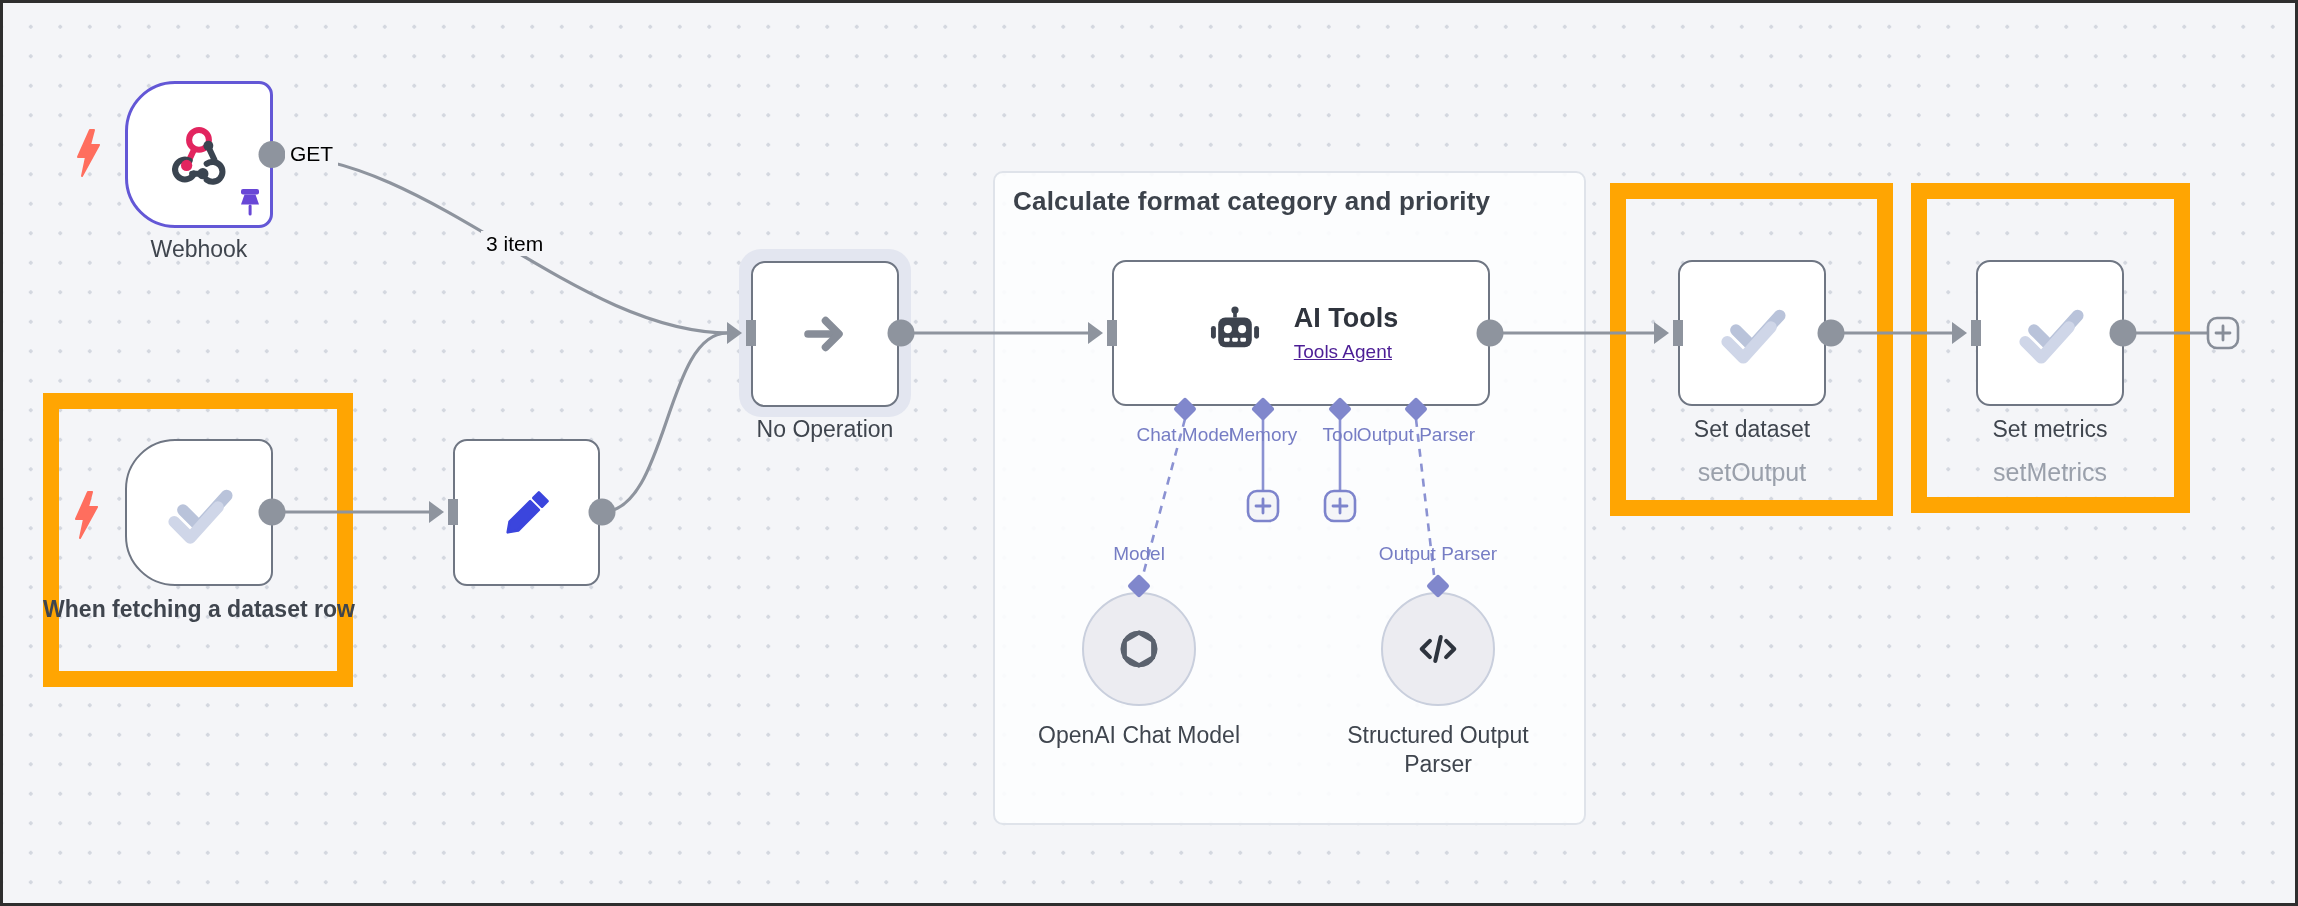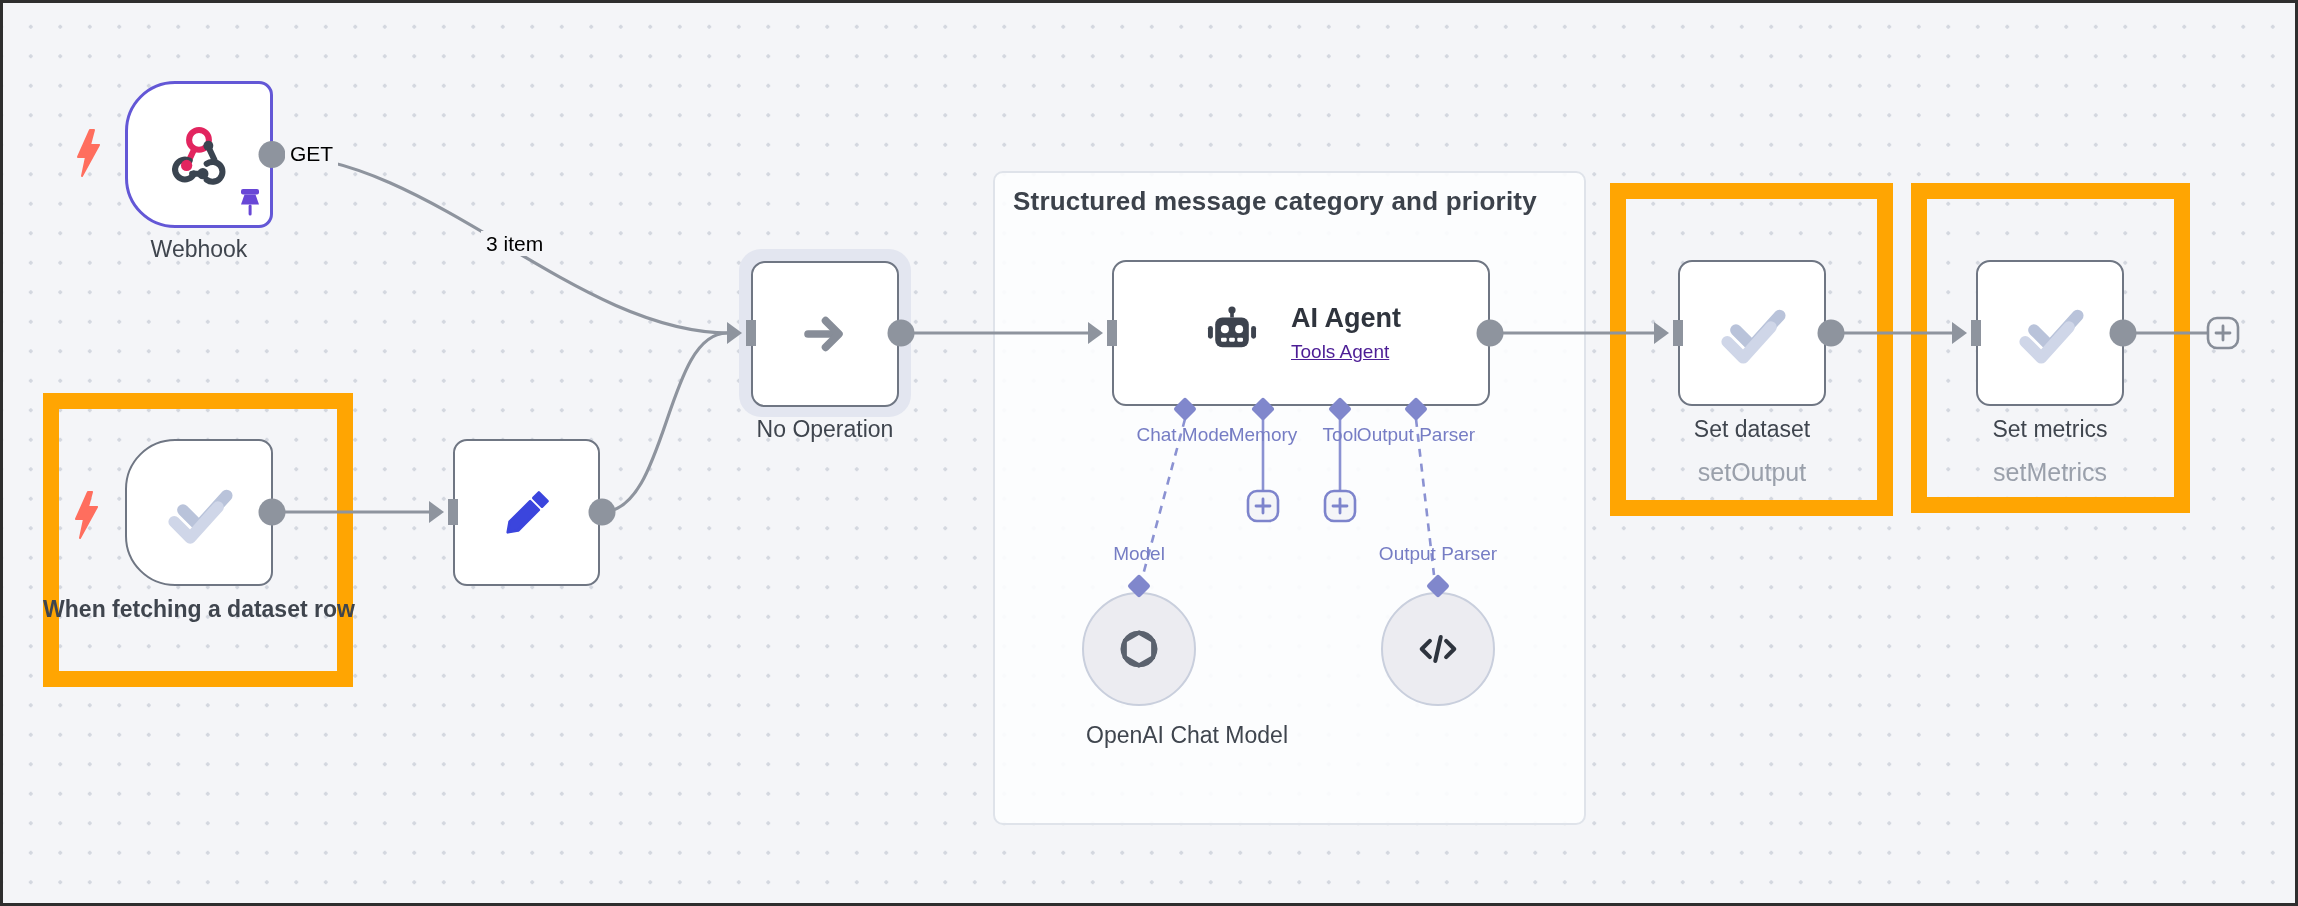--- a/index.html
+++ b/index.html
@@ -48,21 +48,21 @@
   #wires [data-interactable="true"]{pointer-events:auto;}
   .pin-icon{z-index:6;}
   .bolt{z-index:3;}
 </style>
 </head>
 <body>
 
 <div id="frame" data-interactable="true">
 
   <div class="abs groupbox" data-interactable="true">
-    <div class="groupbox-title" data-interactable="false">Structured message category and priority</div>
+    <div class="groupbox-title" data-interactable="false">Calculate format category and priority</div>
   </div>
 
   <div class="abs hl" style="left:40px;top:390px;width:310px;height:294px;" data-interactable="false"></div>
   <div class="abs hl" style="left:1607px;top:180px;width:283px;height:333px;" data-interactable="false"></div>
   <div class="abs hl" style="left:1908px;top:180px;width:279px;height:330px;" data-interactable="false"></div>
 
   <div class="abs halo" data-interactable="false"></div>
 
   <svg class="abs bolt" style="left:70px;top:124px;" width="30" height="52" viewBox="0 0 30 52" data-interactable="false">
     <path d="M17 3 L5 30 h8 L9 49 L26 18 h-9 L21 3 Z" fill="#ff6e5e" stroke="#ff6e5e" stroke-width="2" stroke-linejoin="round"></path>
@@ -130,21 +130,21 @@
       </g>
       <circle cx="18.5" cy="21" r="3.1" fill="#fff"></circle>
       <circle cx="29.5" cy="21" r="3.1" fill="#fff"></circle>
       <g fill="#fff">
         <rect x="15.5" y="27.6" width="4.4" height="3.1" rx="0.8"></rect>
         <rect x="21.8" y="27.6" width="4.4" height="3.1" rx="0.8"></rect>
         <rect x="28.1" y="27.6" width="4.4" height="3.1" rx="0.8"></rect>
       </g>
     </svg>
     <div class="agent-text">
-      <span class="agent-title" data-interactable="false">AI Agent</span>
+      <span class="agent-title" data-interactable="false">AI Tools</span>
       <span class="agent-sub" data-interactable="false">Tools Agent</span>
     </div>
   </div>
 
   <div class="abs node node-setout" data-interactable="true">
     <svg width="70" height="70" viewBox="0 0 48 48" data-interactable="false">
       <path d="M13 22 L24 33 L43 12" fill="none" stroke="#b9c3da" stroke-width="8" stroke-linecap="round" stroke-linejoin="round"></path>
       <path d="M7 30 L18 41 L37 20" fill="none" stroke="#cfd6e8" stroke-width="8" stroke-linecap="round" stroke-linejoin="round"></path>
     </svg>
   </div>
@@ -256,21 +256,22 @@
 
   <div class="abs conn-label" style="left:282px;top:138px;" data-interactable="false">GET</div>
   <div class="abs conn-label" style="left:478px;top:228px;" data-interactable="false">3 item</div>
 
   <div class="abs nlabel" style="left:196px;top:232px;" data-interactable="false">Webhook</div>
   <div class="abs nlabel wrap" style="left:196px;top:592px;font-weight:bold;" data-interactable="false">When fetching a dataset row</div>
 
 
   <div class="abs nlabel" style="left:822px;top:412px;" data-interactable="false">No Operation</div>
 
-  <div class="abs nlabel" style="left:1136px;top:718px;margin-left:48px;" data-interactable="false">OpenAI Chat Model</div>
+  <div class="abs nlabel" style="left:1136px;top:718px;" data-interactable="false">OpenAI Chat Model</div>
+  <div class="abs nlabel wrap2" style="left:1435px;top:718px;" data-interactable="false">Structured Output Parser</div>
 
   <div class="abs nlabel" style="left:1749px;top:412px;" data-interactable="false">
     <div>Set dataset</div>
     <div class="sub">setOutput</div>
   </div>
   <div class="abs nlabel" style="left:2047px;top:412px;" data-interactable="false">
     <div>Set metrics</div>
     <div class="sub">setMetrics</div>
   </div>
 

